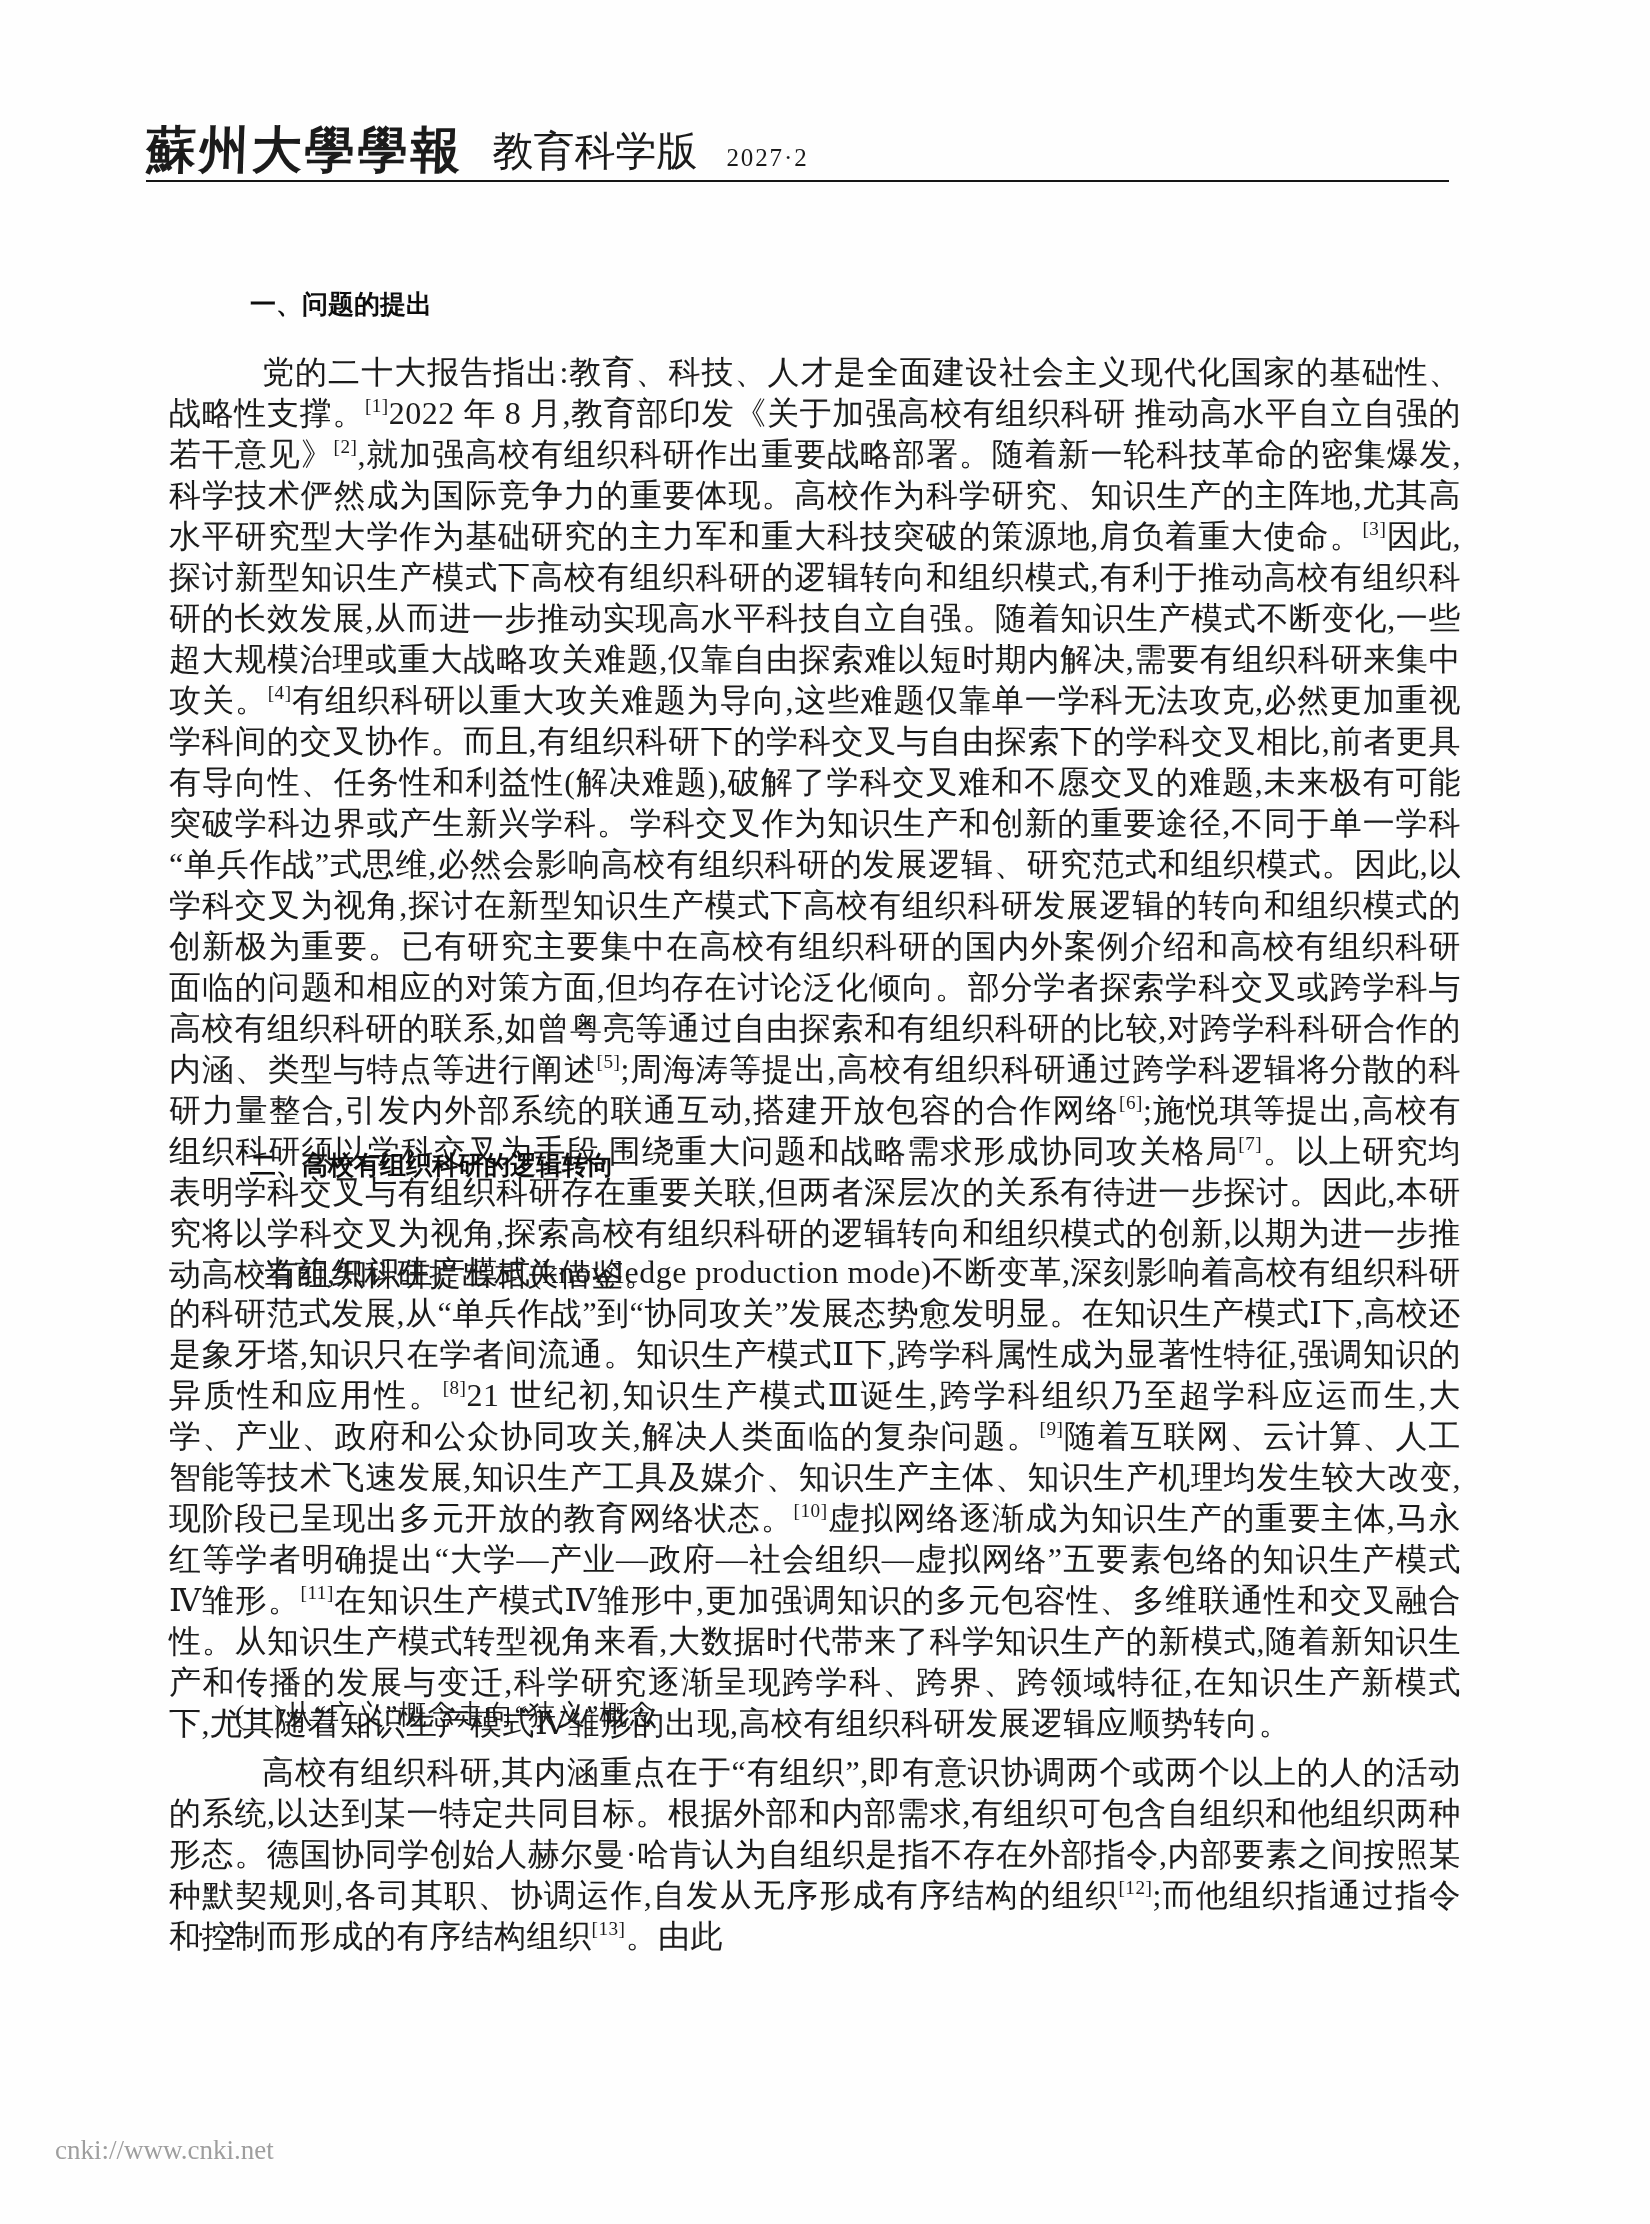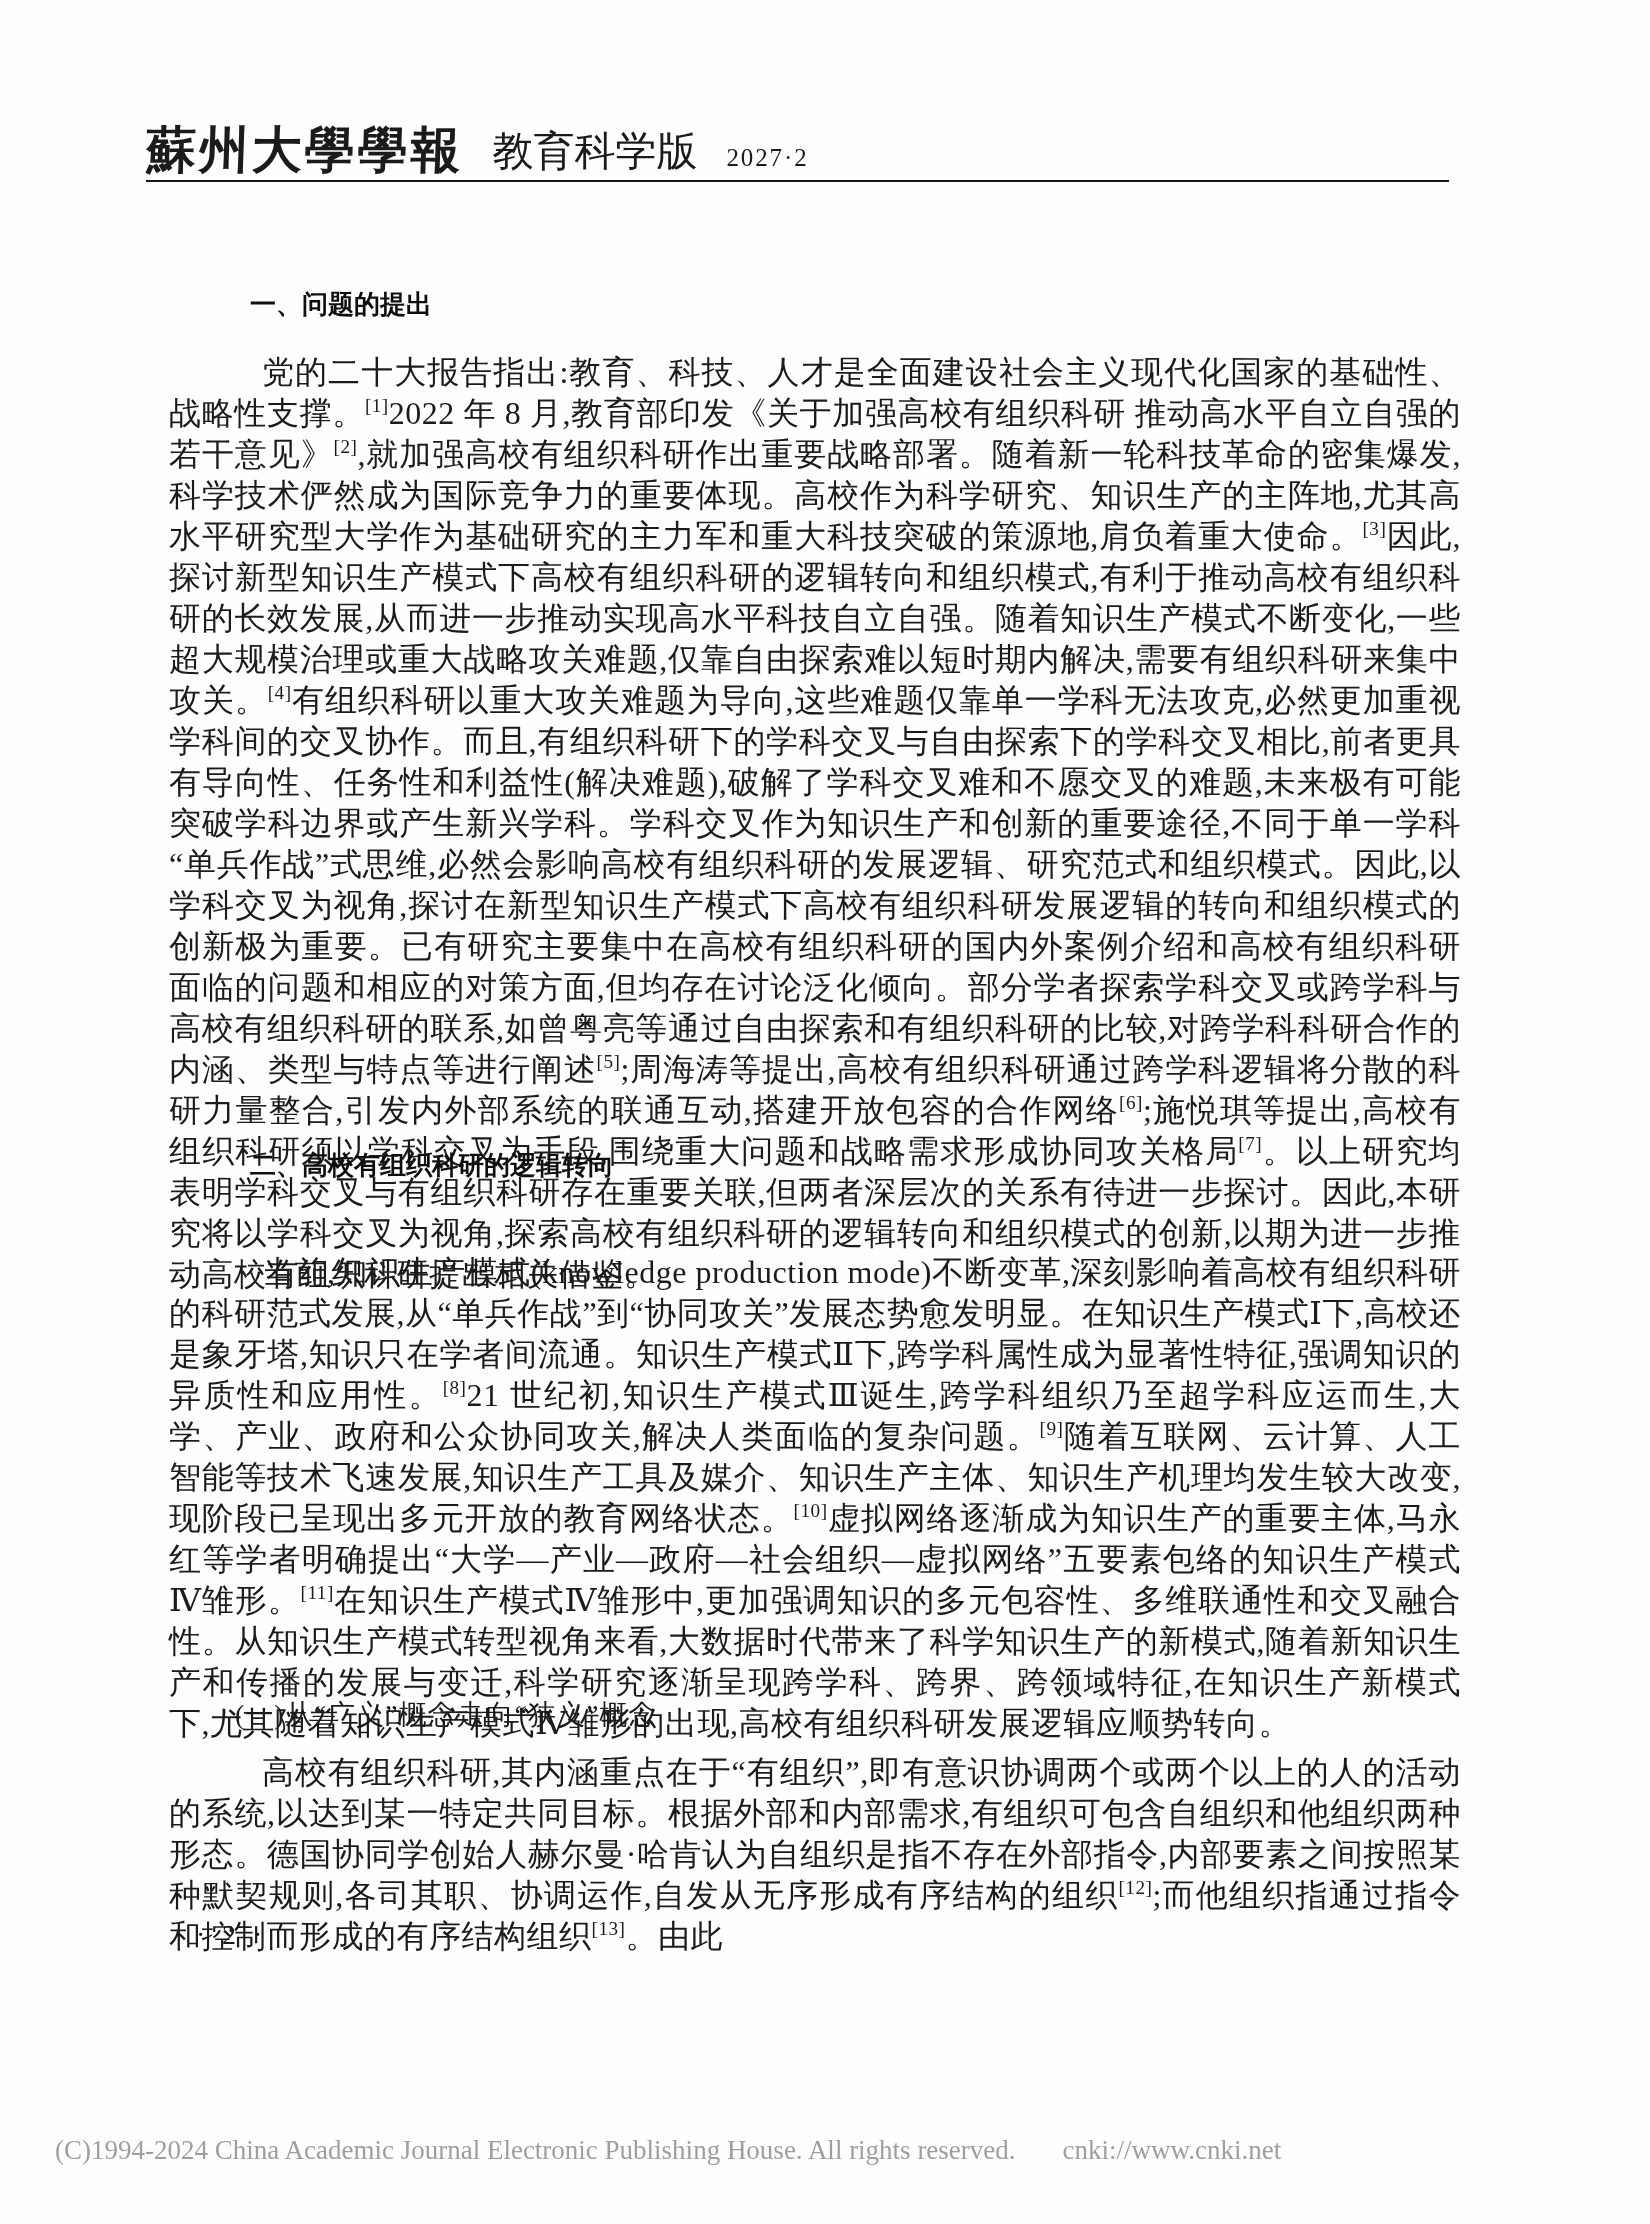--- a/index.html
+++ b/index.html
@@ -86,18 +86,17 @@
     <h2 class="sec" id="sec2">二、高校有组织科研的逻辑转向</h2>
     <p class="para" id="para2">当前,知识生产模式(knowledge production mode)不断变革,深刻影响着高校有组织科研的科研范式发展,从“单兵作战”到“协同攻关”发展态势愈发明显。在知识生产模式Ⅰ下,高校还是象牙塔,知识只在学者间流通。知识生产模式Ⅱ下,跨学科属性成为显著性特征,强调知识的异质性和应用性。<sup>[8]</sup>21 世纪初,知识生产模式Ⅲ诞生,跨学科组织乃至超学科应运而生,大学、产业、政府和公众协同攻关,解决人类面临的复杂问题。<sup>[9]</sup>随着互联网、云计算、人工智能等技术飞速发展,知识生产工具及媒介、知识生产主体、知识生产机理均发生较大改变,现阶段已呈现出多元开放的教育网络状态。<sup>[10]</sup>虚拟网络逐渐成为知识生产的重要主体,马永红等学者明确提出“大学—产业—政府—社会组织—虚拟网络”五要素包络的知识生产模式Ⅳ雏形。<sup>[11]</sup>在知识生产模式Ⅳ雏形中,更加强调知识的多元包容性、多维联通性和交叉融合性。从知识生产模式转型视角来看,大数据时代带来了科学知识生产的新模式,随着新知识生产和传播的发展与变迁,科学研究逐渐呈现跨学科、跨界、跨领域特征,在知识生产新模式下,尤其随着知识生产模式Ⅳ雏形的出现,高校有组织科研发展逻辑应顺势转向。</p>
 
     <h3 class="subsec">(一)从“广义”概念走向“狭义”概念</h3>
     <p class="para" id="para3">高校有组织科研,其内涵重点在于“有组织”,即有意识协调两个或两个以上的人的活动的系统,以达到某一特定共同目标。根据外部和内部需求,有组织可包含自组织和他组织两种形态。德国协同学创始人赫尔曼·哈肯认为自组织是指不存在外部指令,内部要素之间按照某种默契规则,各司其职、协调运作,自发从无序形成有序结构的组织<sup>[12]</sup>;而他组织指通过指令和控制而形成的有序结构组织<sup>[13]</sup>。由此</p>
 
     <div class="pageno">· 2 ·</div>
   </main>
 
   <footer class="cnki-footer">
-    <span>(C)1994-2024 China Academic Journal Electronic Publishing House. All rights reserved.</span>
     <span>cnki://www.cnki.net</span>
   </footer>
 
 </div>
 
 
 </body></html>

